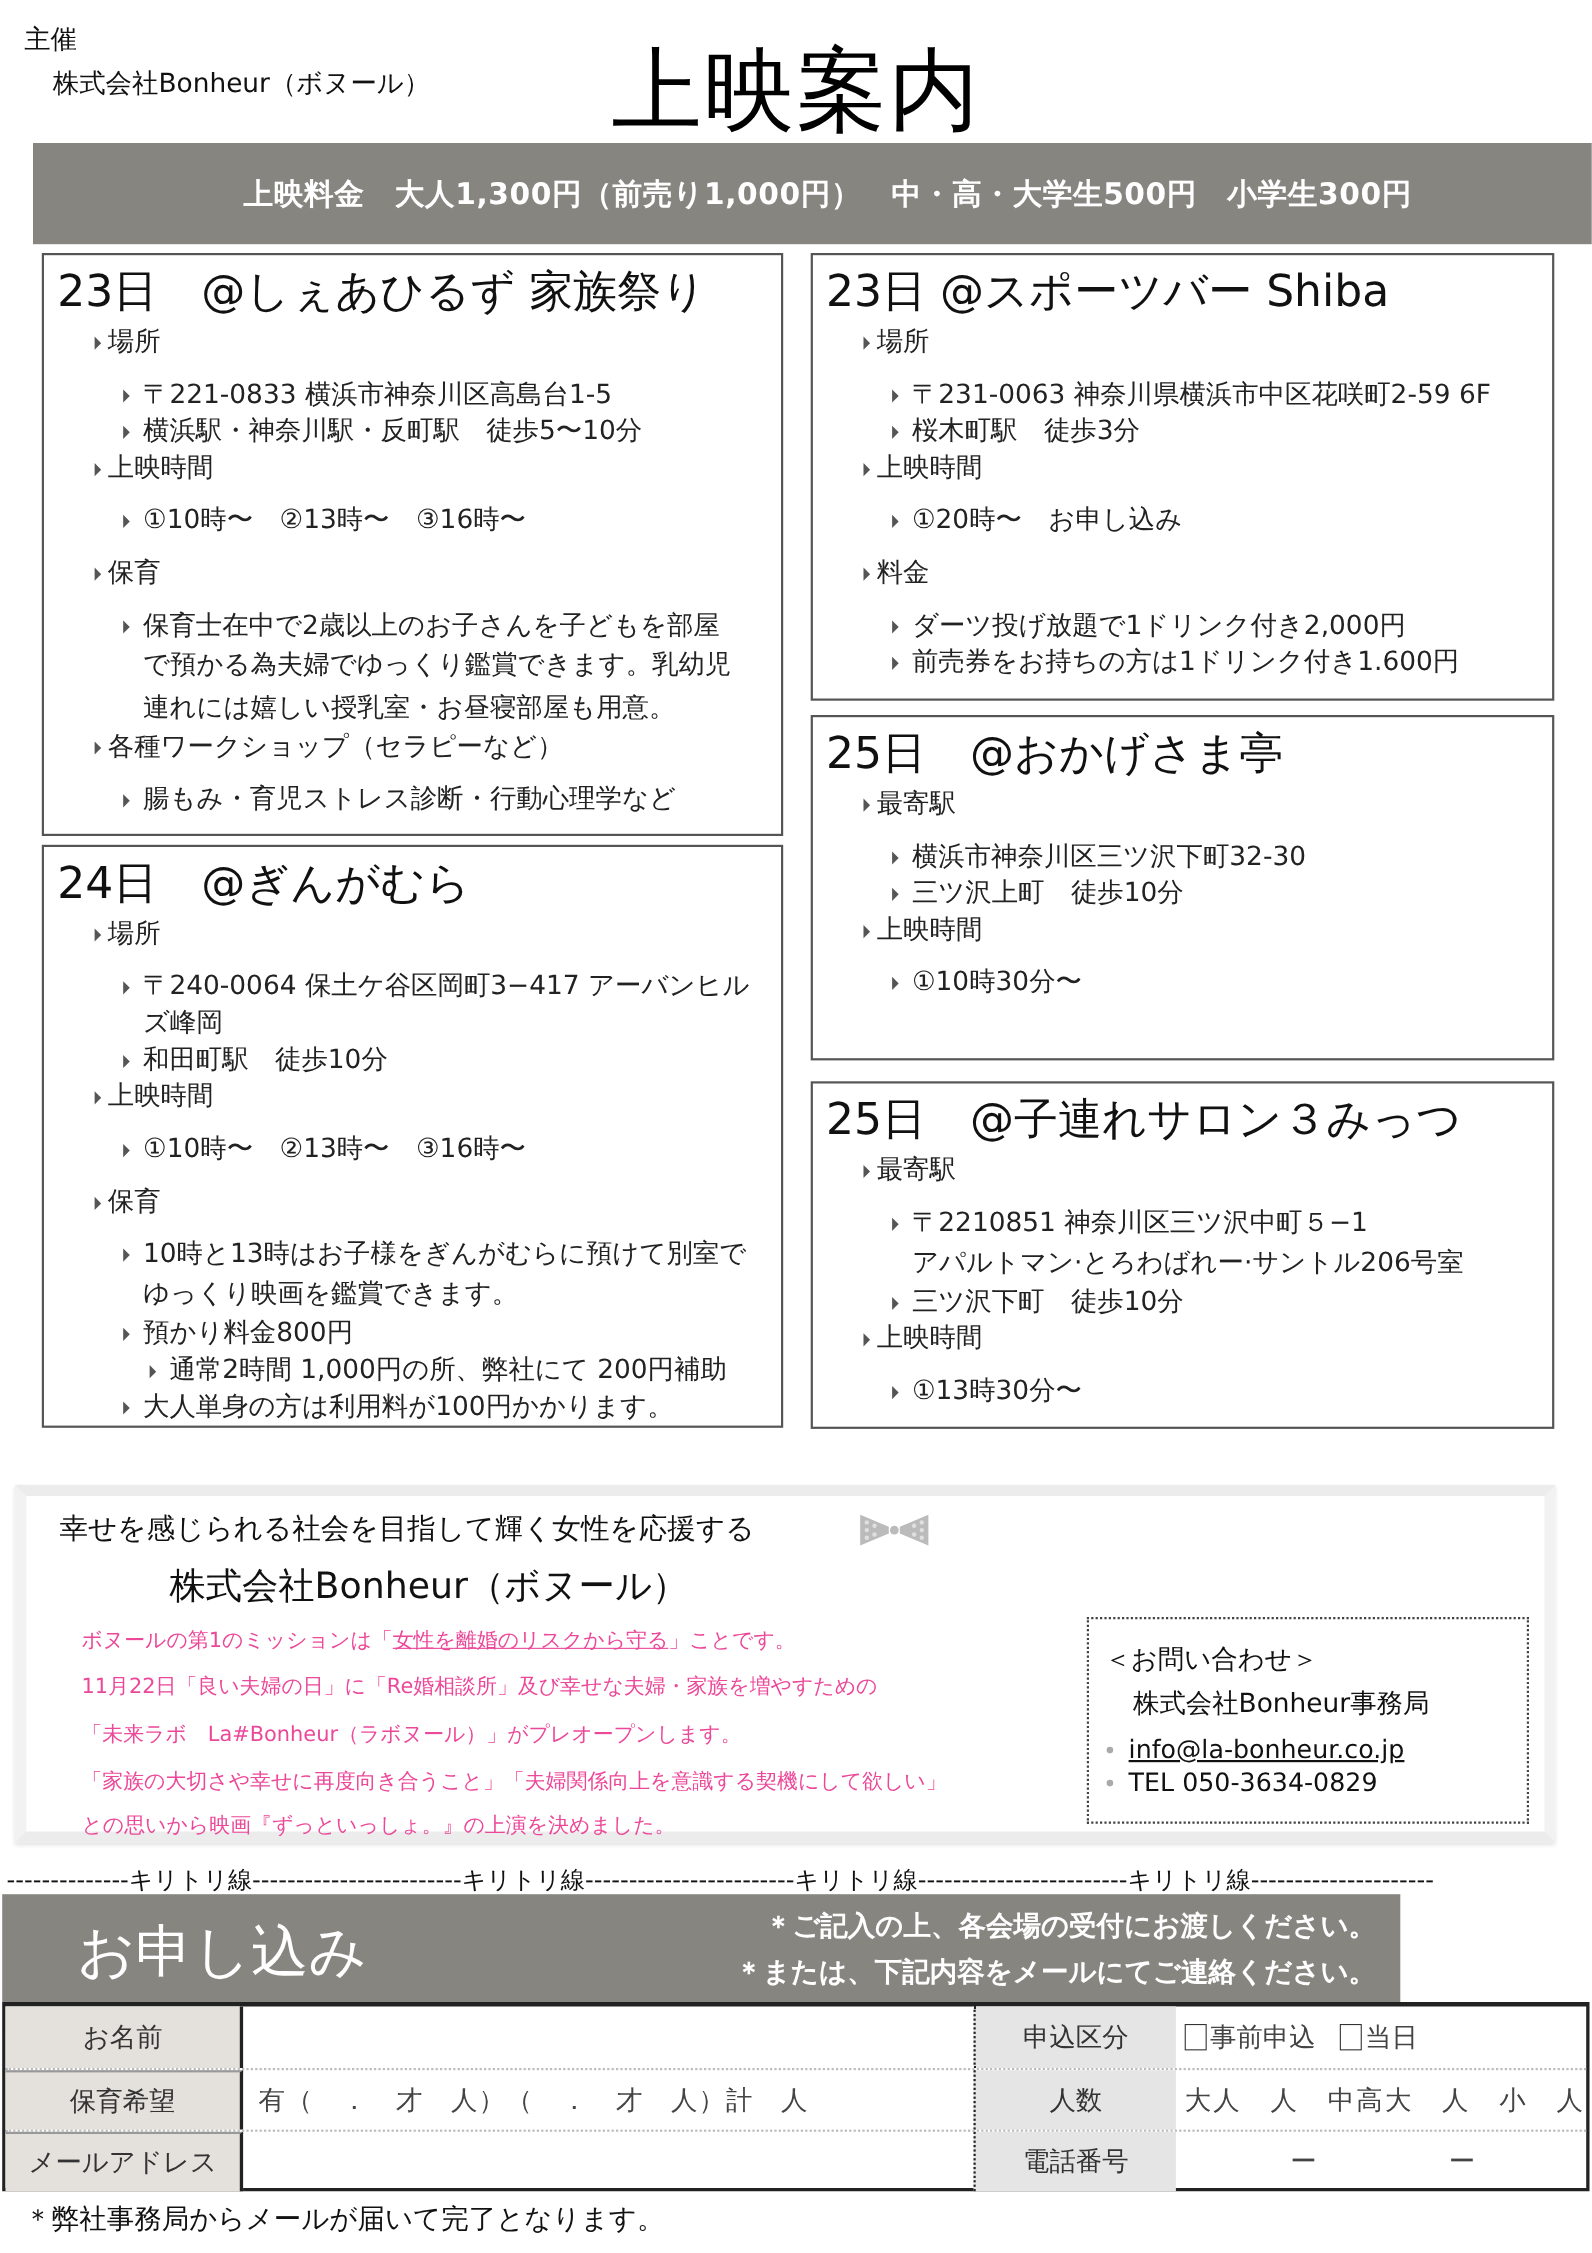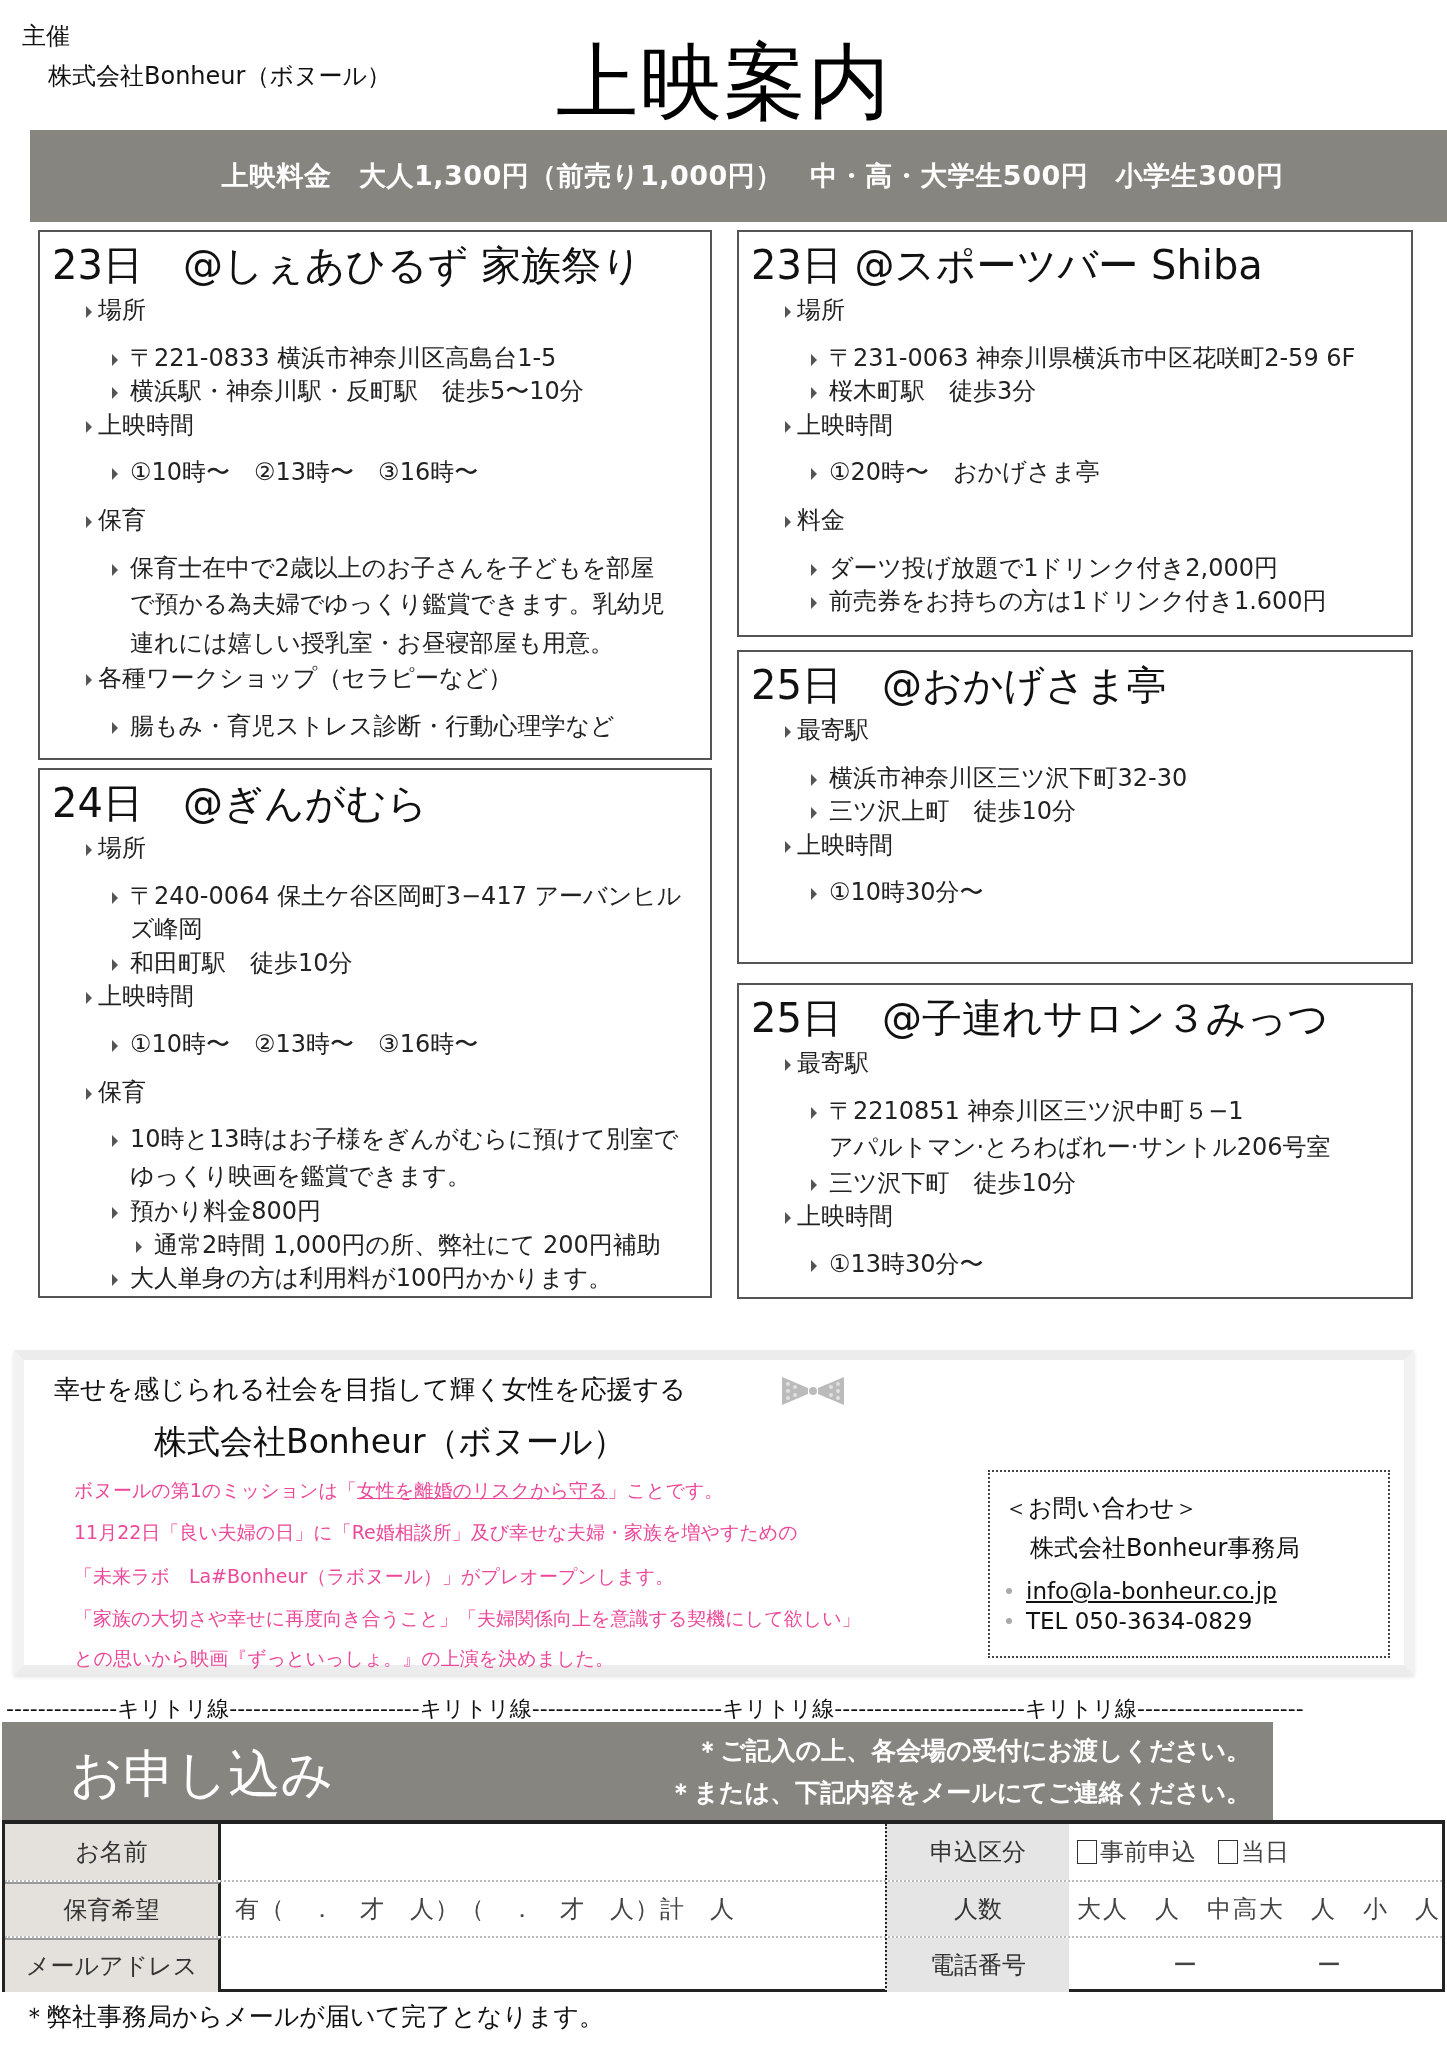--- a/index.html
+++ b/index.html
@@ -85,21 +85,21 @@
     <div class="cont"><span>連れには嬉しい授乳室・お昼寝部屋も用意。</span></div>
     <div class="v-item l1"><span class="tri"></span><span>各種ワークショップ（セラピーなど）</span></div>
     <div class="v-item l2 gap-m"><span class="tri"></span><span>腸もみ・育児ストレス診断・行動心理学など</span></div>
   </div>
 <div class="venue-box" id="venue-1" style="left:737px; top:230px; width:676px; height:407px;">
     <div class="venue-title">23日 @スポーツバー Shiba</div>
     <div class="v-item l1"><span class="tri"></span><span>場所</span></div>
     <div class="v-item l2 gap-m"><span class="tri"></span><span>〒231-0063 神奈川県横浜市中区花咲町2-59 6F</span></div>
     <div class="v-item l2"><span class="tri"></span><span>桜木町駅　徒歩3分</span></div>
     <div class="v-item l1"><span class="tri"></span><span>上映時間</span></div>
-    <div class="v-item l2 gap-m"><span class="tri"></span><span>①20時〜　おかげさま亭</span></div>
+    <div class="v-item l2 gap-m"><span class="tri"></span><span>①20時〜　お申し込み</span></div>
     <div class="v-item l1 gap-m"><span class="tri"></span><span>料金</span></div>
     <div class="v-item l2 gap-m"><span class="tri"></span><span>ダーツ投げ放題で1ドリンク付き2,000円</span></div>
     <div class="v-item l2"><span class="tri"></span><span>前売券をお持ちの方は1ドリンク付き1.600円</span></div>
   </div>
 <div class="venue-box" id="venue-2" style="left:38px; top:768px; width:674px; height:530px;">
     <div class="venue-title">24日　@ぎんがむら</div>
     <div class="v-item l1"><span class="tri"></span><span>場所</span></div>
     <div class="v-item l2 gap-m"><span class="tri"></span><span>〒240-0064 保土ケ谷区岡町3−417 アーバンヒルズ峰岡</span></div>
     <div class="v-item l2"><span class="tri"></span><span>和田町駅　徒歩10分</span></div>
     <div class="v-item l1"><span class="tri"></span><span>上映時間</span></div>

